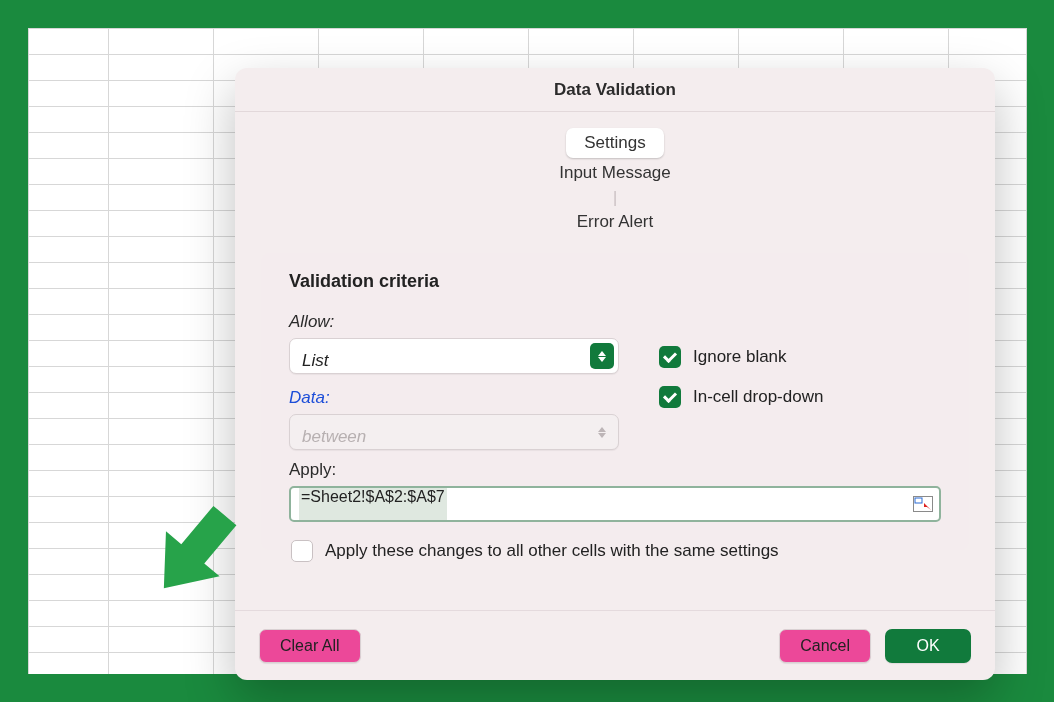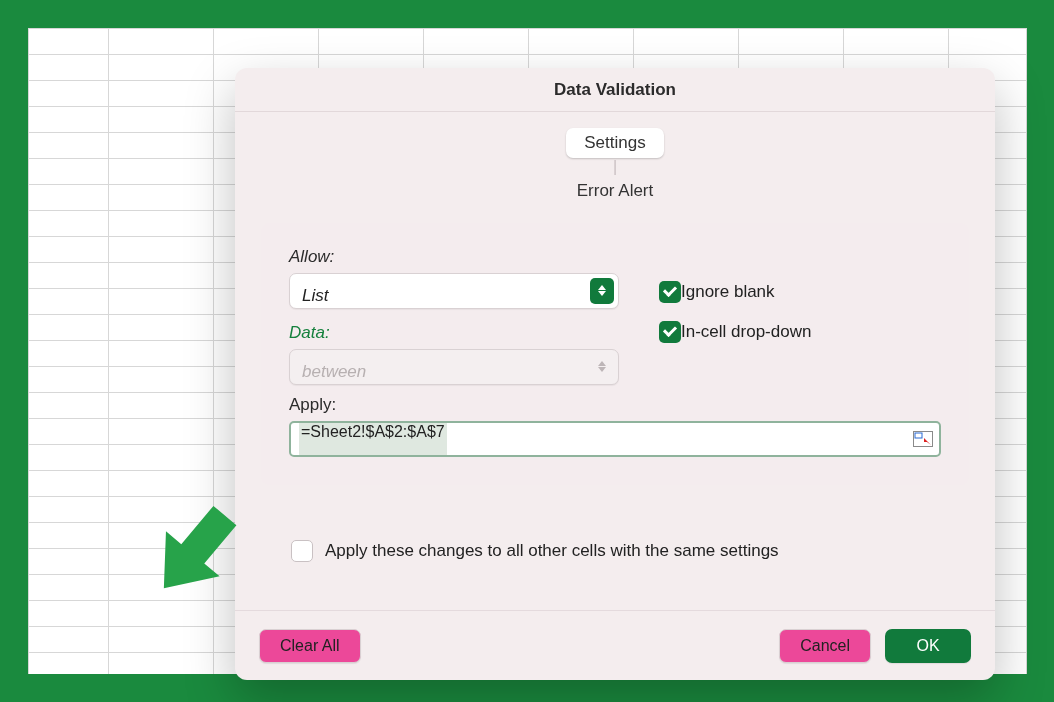--- a/index.html
+++ b/index.html
@@ -21,36 +21,36 @@
     .tab-sep {color:#c8bfc1;padding:0 6px;}
 
     .panel {margin:10px 26px 0 26px;background:#f4ecee;border-radius:8px;padding:18px 28px 28px 28px;}
     .section-label {font-size:18px;font-weight:700;color:#222;margin-bottom:14px;}
 
     .row-cols {display:flex;gap:40px;}
     .col-left {flex:0 0 330px;font-style:italic;}
     .col-right {flex:1;padding-top:34px;}
 
     .field-label {font-size:17px;color:#2b2b2b;margin:6px 0 6px 0;}
-    .field-label.disabled {color:#15803d;}
+    .field-label.disabled {color:#1d4ed8;}
 
     .select-wrap {position:relative;background:#fff;border:1px solid #d9d1d3;border-radius:7px;height:36px;display:flex;align-items:center;padding:10px 36px 0 12px;box-shadow:0 1px 1px rgba(0,0,0,0.05);}
     .select-wrap.disabled {background:#f4eff0;color:#b7b0b1;}
     .select-value {font-size:17px;color:#222;}
     .select-wrap.disabled .select-value{color:#b7b0b1;}
     .select-arrows {position:absolute;right:4px;top:4px;bottom:4px;width:24px;border-radius:5px;
       display:flex;flex-direction:column;align-items:center;justify-content:center;gap:1px;}
     .select-wrap:not(.disabled) .select-arrows{background:#117a3c;}
     .select-arrows .tri-up,.select-arrows .tri-down{width:0;height:0;border-left:4px solid transparent;border-right:4px solid transparent;}
     .select-arrows .tri-up{border-bottom:5px solid #fff;}
     .select-arrows .tri-down{border-top:5px solid #fff;}
     .select-wrap.disabled .select-arrows .tri-up{border-bottom-color:#bdb5b7;}
     .select-wrap.disabled .select-arrows .tri-down{border-top-color:#bdb5b7;}
 
-    .check-row {display:flex;align-items:center;margin:6px 0 18px 0;font-size:17px;color:#222;}
+    .check-row {display:flex;align-items:center;gap:12px;margin:6px 0 18px 0;font-size:17px;color:#222;}
     .check-box {width:22px;height:22px;border-radius:5px;display:flex;align-items:center;justify-content:center;}
     .check-box.checked {background:#117a3c;}
     .check-box.unchecked {background:#fff;border:1px solid #c9c1c3;}
     .check-tick {width:12px;height:8px;border-left:3px solid #fff;border-bottom:3px solid #fff;transform:rotate(-45deg);margin-top:-3px;}
 
     .source-wrap {margin-top:10px;}
     .source-input-wrap {position:relative;margin-top:6px;background:#fff;border:2px solid #8fb39c;border-radius:5px;height:36px;display:flex;padding:0 34px 0 8px;width:100%;}
     .source-input-wrap .val {font-size:16px;color:#222;background:#dfe8e0;padding:0 2px;}
     .range-icon {position:absolute;right:6px;top:50%;transform:translateY(-50%);width:20px;height:16px;}
 
@@ -107,26 +107,28 @@
       <div class="vline" style="left: 920px;"></div>
       <div class="vline" style="left: 998px;"></div>
     </div>
 
   <div class="dialog">
     <div class="dialog-title">Data Validation</div>
 
     <div class="tabs">
       <div class="tabs-inner">
         <div class="tab active">Settings</div>
+        <div class="tab">Input Message</div>
         <span class="tab-sep">|</span>
         <div class="tab">Error Alert</div>
       </div>
     </div>
 
     <div class="panel">
+      <div class="section-label">Validation criteria</div>
 
       <div class="row-cols">
         <div class="col-left">
           <div class="field-label">Allow:</div>
           <div class="select-wrap">
             <span class="select-value">List</span>
             <span class="select-arrows">
                 <span class="tri-up"></span>
                 <span class="tri-down"></span>
               </span>

